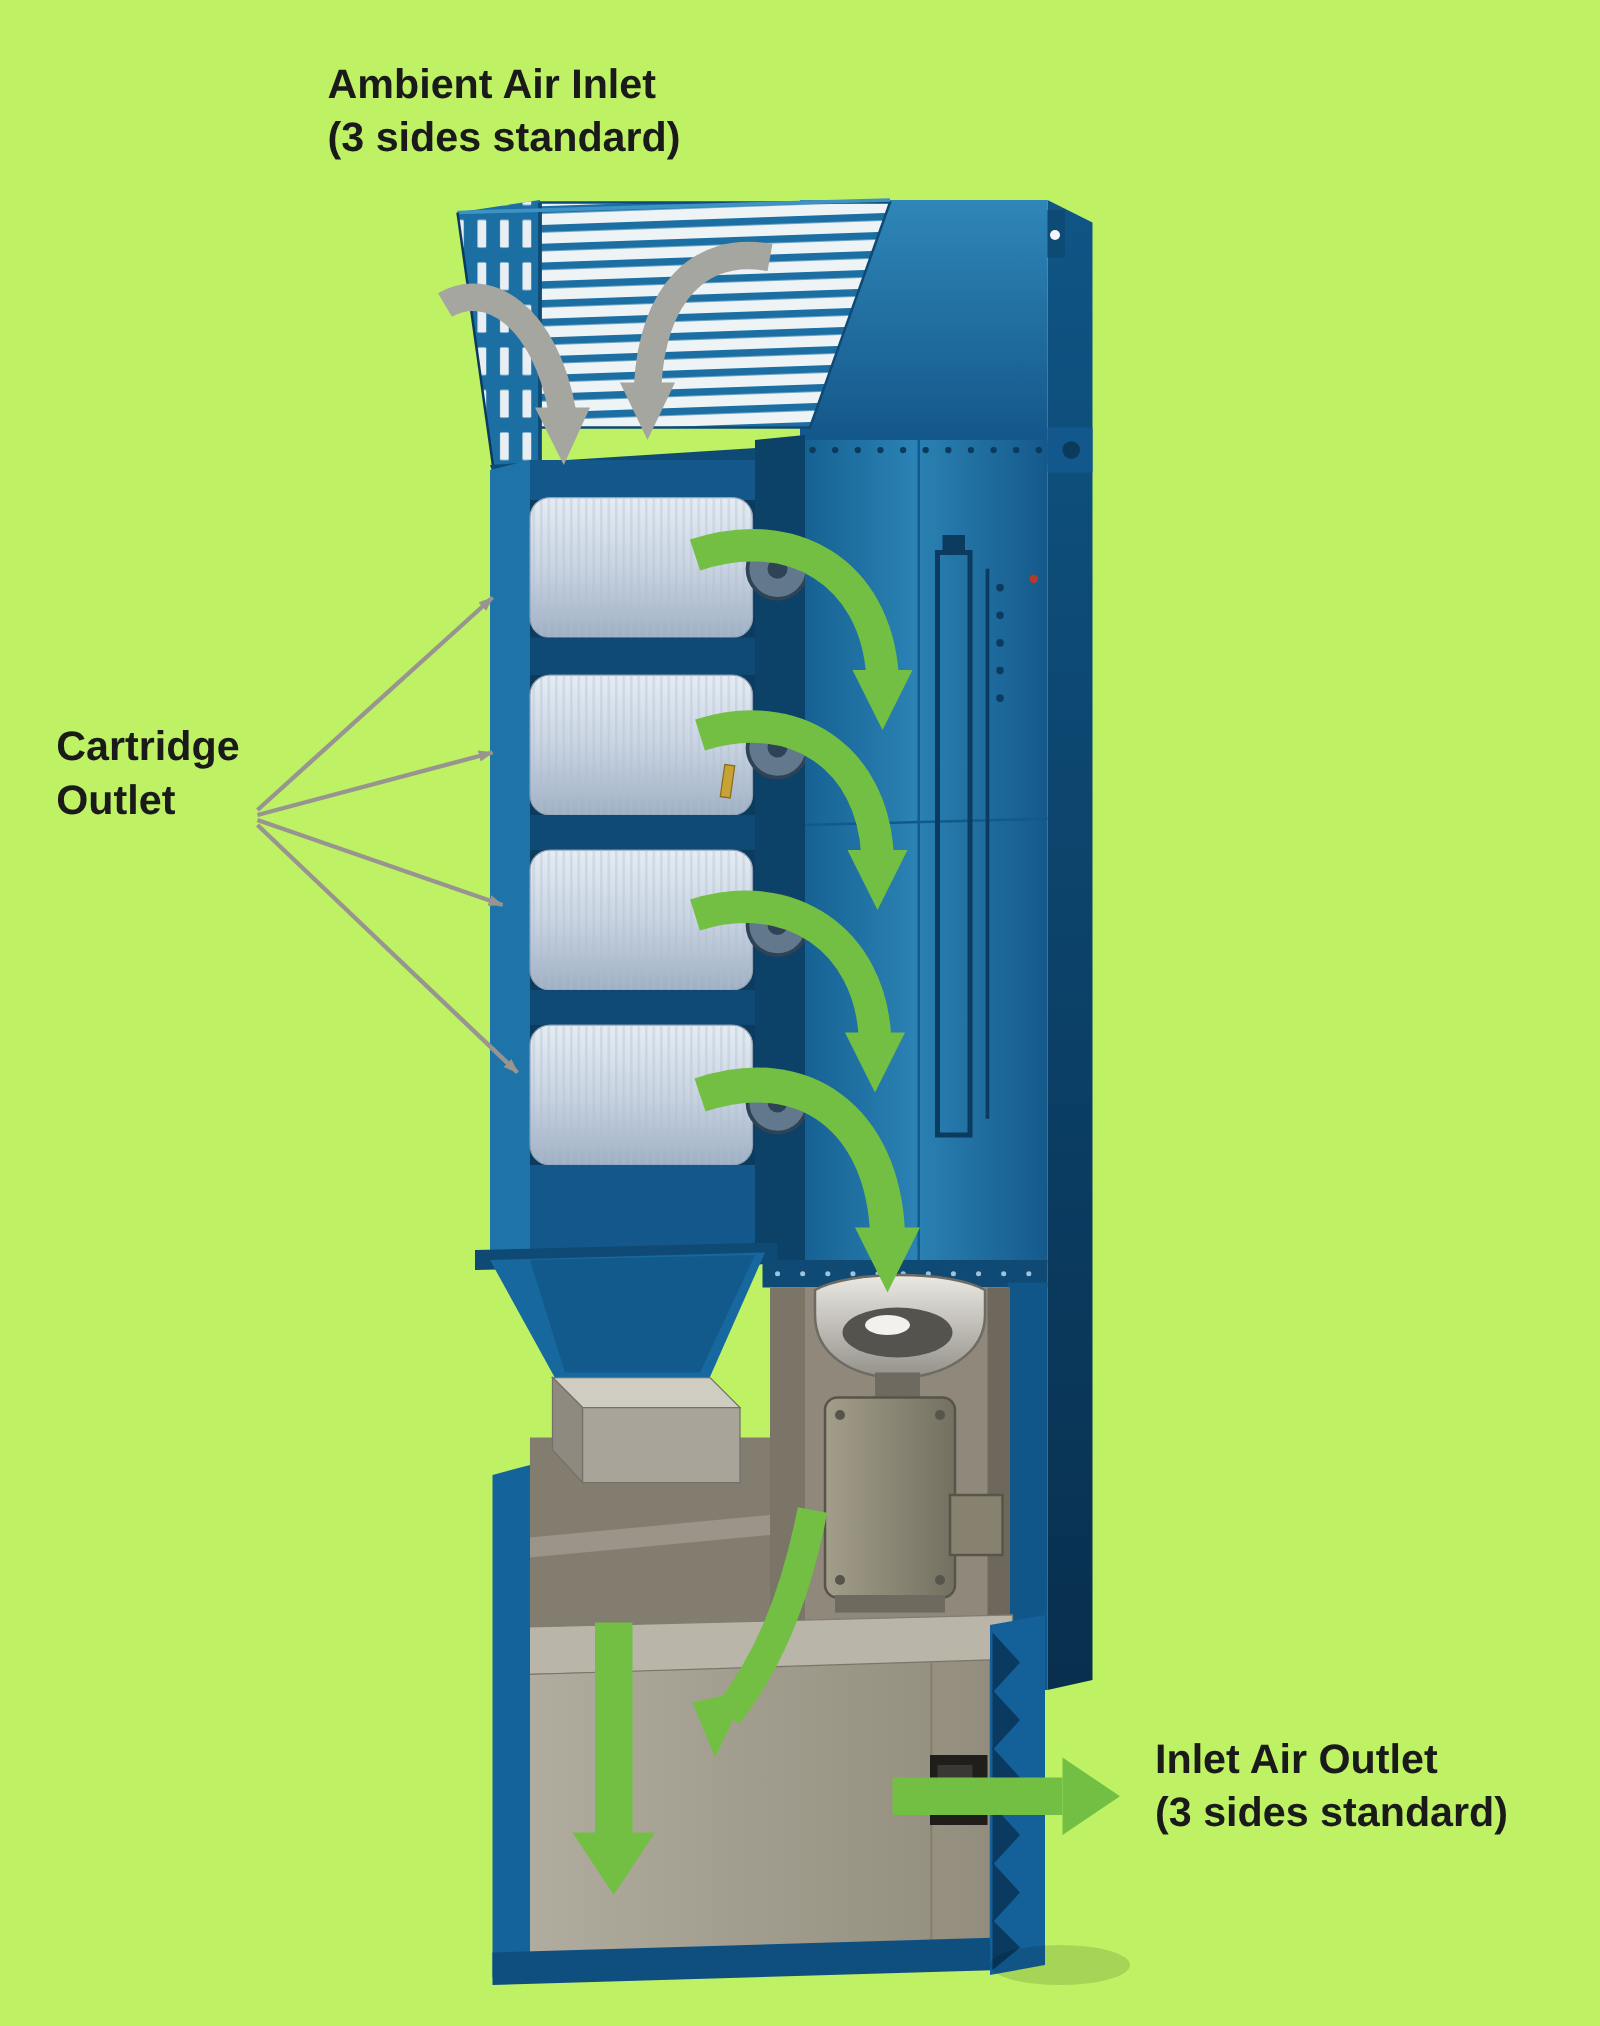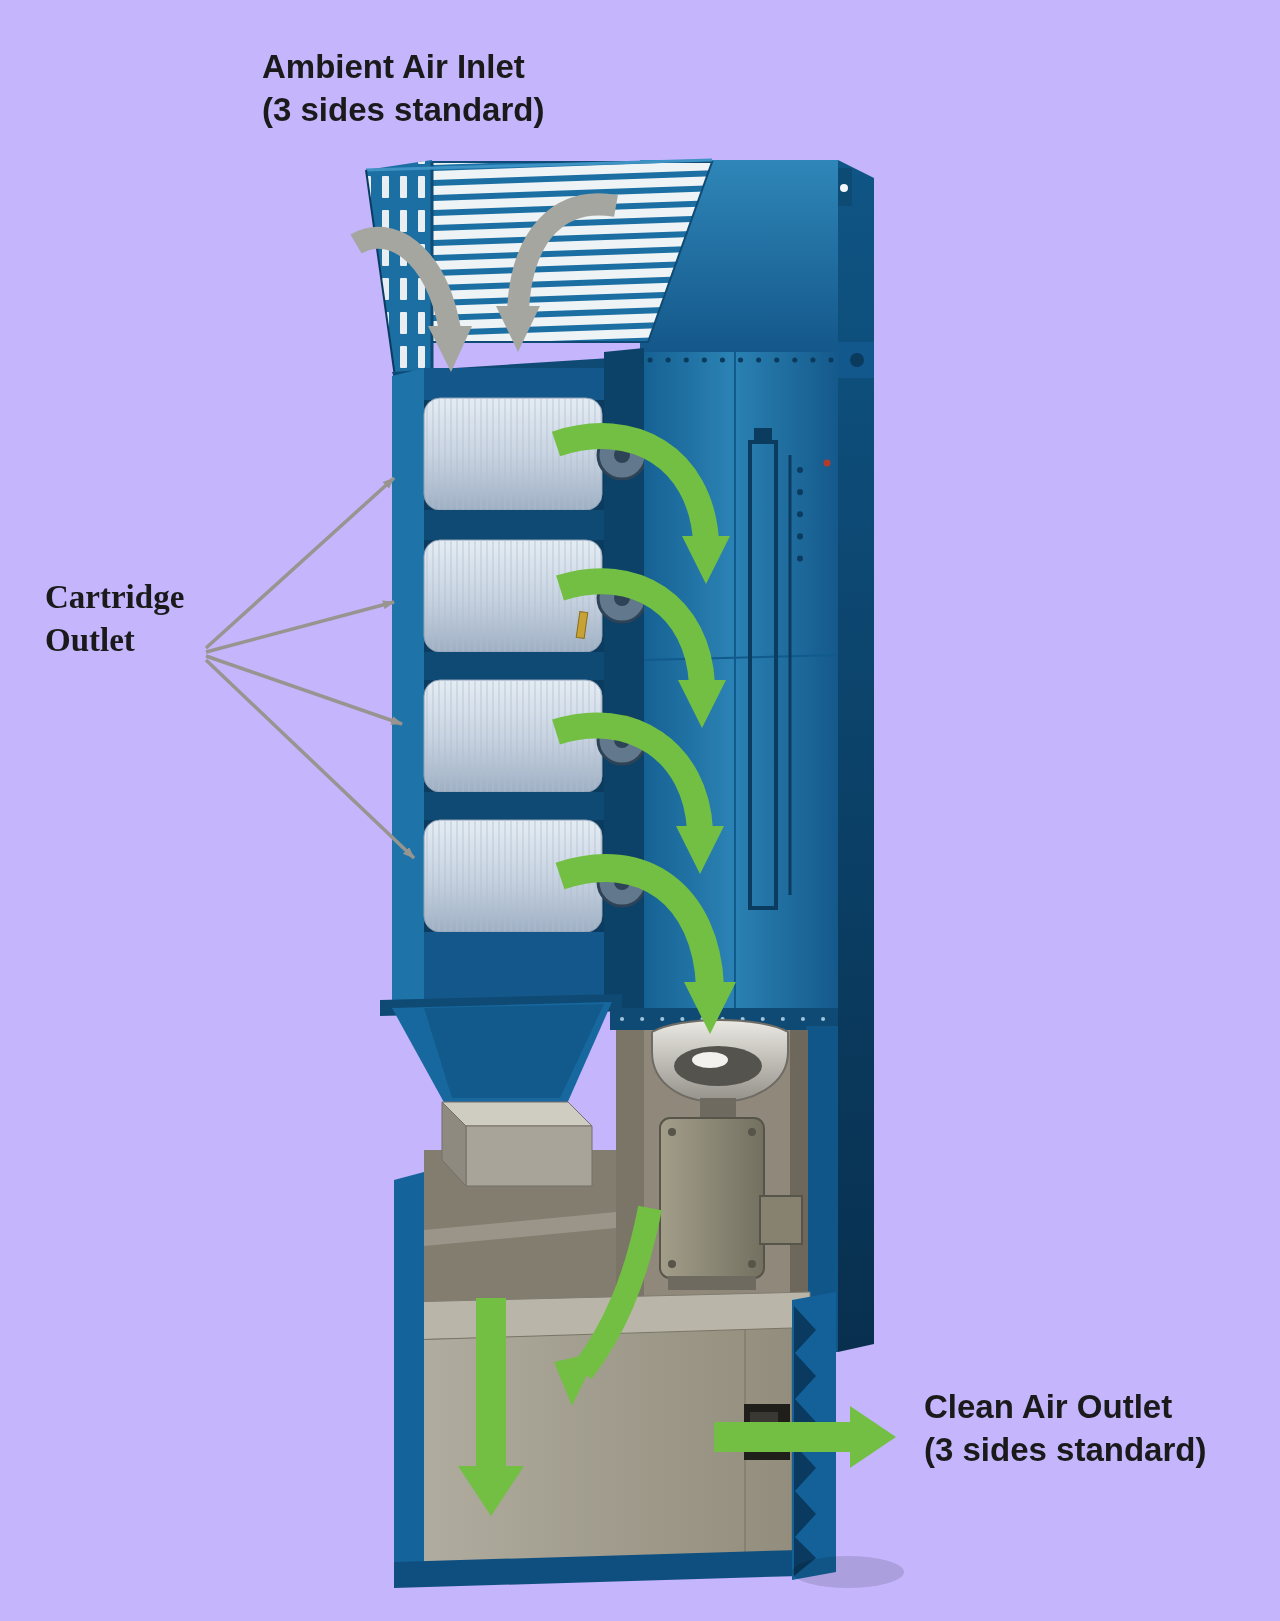--- a/index.html
+++ b/index.html
@@ -9,36 +9,36 @@
     --filter-media:#c9d4e2;
     --flow-green:#72bf44;
     --inlet-gray:#a6a6a0;
     --metal-gray:#97937f;
     --label-text:#1a1a1a;
   }
   html,body{margin:0;padding:0;background:#ffffff;}
   .canvas{
     position:relative;
     width:1280px;height:1621px;
-    background:#c4b5fd;
+    background:#bef264;
     overflow:hidden;
     font-family:"Liberation Sans",sans-serif;
   }
   .machine-svg{position:absolute;left:0;top:0;}
   .label{
     position:absolute;
     font-weight:700;
     font-size:33px;
     line-height:1.3;
     color:var(--label-text);
     white-space:nowrap;
     letter-spacing:0;
   }
   .label-inlet{left:262px;top:46px;}
-  .label-filters{left:45px;top:576px;font-family:Liberation Serif, serif;}
+  .label-filters{left:45px;top:576px;}
   .label-outlet{left:924px;top:1386px;}
 </style>
 </head>
 <body>
 
 <div class="canvas">
 
   <svg class="machine-svg" width="1280" height="1621" viewBox="0 0 1280 1621">
     <defs>
       <linearGradient id="blueV" x1="0" y1="0" x2="0" y2="1">
@@ -268,17 +268,17 @@
     <div>Ambient Air Inlet</div>
     <div>(3 sides standard)</div>
   </div>
 
   <div class="label label-filters">
     <div>Cartridge</div>
     <div>Outlet</div>
   </div>
 
   <div class="label label-outlet">
-    <div>Clean Air Outlet</div>
+    <div>Inlet Air Outlet</div>
     <div>(3 sides standard)</div>
   </div>
 
 </div>
 
 </body></html>

